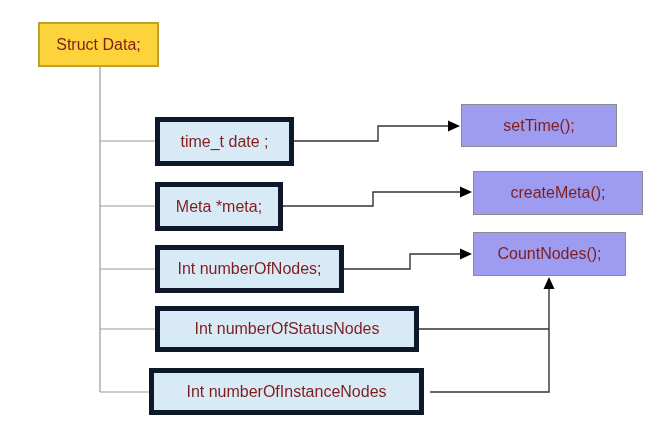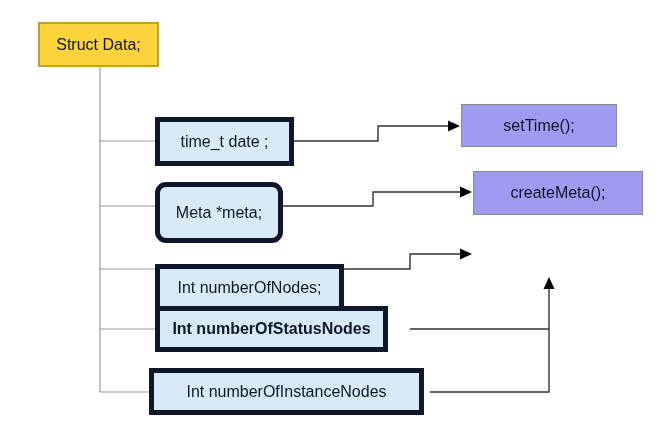--- a/index.html
+++ b/index.html
@@ -16,41 +16,41 @@
     left: 0; top: 0;
     width: 669px; height: 444px;
   }
   .box {
     position: absolute;
     display: flex;
     align-items: center;
     justify-content: center;
     box-sizing: border-box;
     font-size: 16px;
-    color: #0f172a;
+    color: #7f1d1d;
     white-space: nowrap;
   }
   .root {
     left: 38px; top: 22px; width: 121px; height: 45px;
     background: #FCD33A;
     border: 2px solid #BFA129;
     font-size: 16px;
   }
   .field {
     background: #D9EAF7;
     border: 5px solid #0f172a;
   }
   .func {
     background: #9E9CF0;
     border: 1px solid #8B8B8B;
   }
   .f1 { left: 155px; top: 117px; width: 139px; height: 49px; }
-  .f2 { left: 155px; top: 182px; width: 128px; height: 61px; border-radius: 11px; }
-  .f3 { left: 155px; top: 245px; width: 189px; height: 48px; margin-top: 19px; }
-  .f4 { left: 155px; top: 306px; width: 233px; height: 46px; font-weight: bold; }
+  .f2 { left: 155px; top: 182px; width: 128px; height: 49px; }
+  .f3 { left: 155px; top: 245px; width: 189px; height: 48px; }
+  .f4 { left: 155px; top: 306px; width: 264px; height: 46px; }
   .f5 { left: 149px; top: 368px; width: 275px; height: 47px; }
   .fn1 { left: 461px; top: 104px; width: 156px; height: 43px; }
   .fn2 { left: 473px; top: 171px; width: 170px; height: 44px; }
   .fn3 { left: 473px; top: 232px; width: 153px; height: 44px; }
 </style>
 </head>
 <body>
 
 <div class="canvas">
 
@@ -83,14 +83,15 @@
   <div class="box root">Struct Data;</div>
 
   <div class="box field f1">time_t date ;</div>
   <div class="box field f2">Meta *meta;</div>
   <div class="box field f3">Int numberOfNodes;</div>
   <div class="box field f4">Int numberOfStatusNodes</div>
   <div class="box field f5">Int numberOfInstanceNodes</div>
 
   <div class="box func fn1">setTime();</div>
   <div class="box func fn2">createMeta();</div>
+  <div class="box func fn3">CountNodes();</div>
 
 </div>
 
 </body></html>

